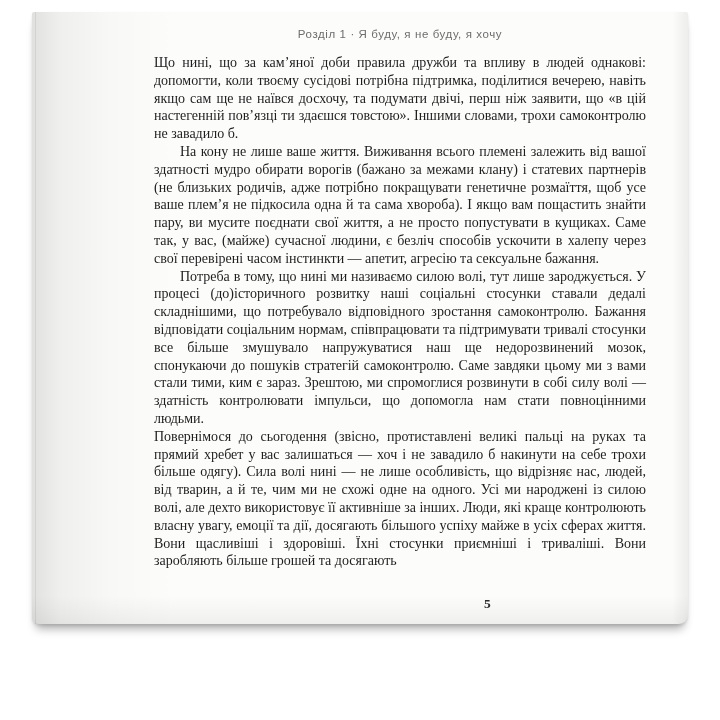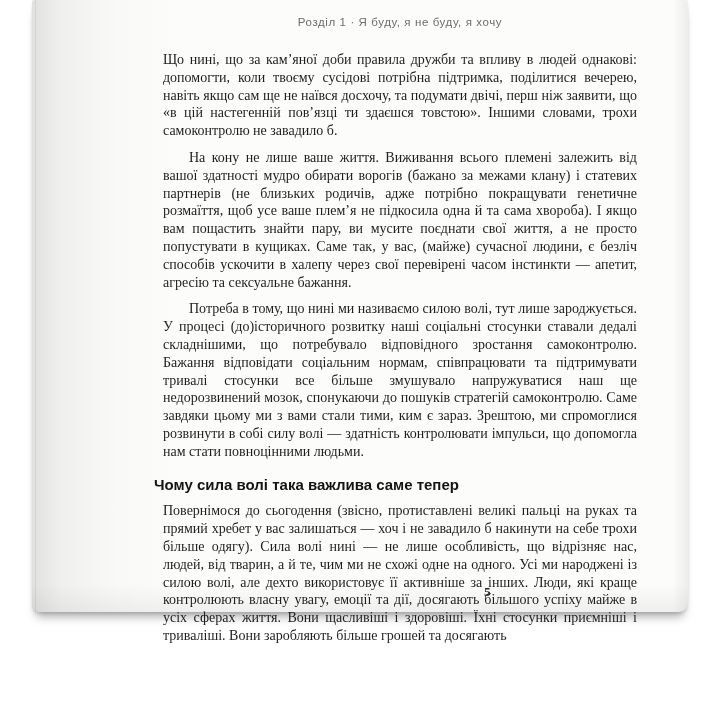--- a/index.html
+++ b/index.html
@@ -13,21 +13,21 @@
   }
   .photo-canvas {
     position: relative;
     width: 720px;
     height: 720px;
     background: #ffffff;
   }
   .book-page {
     position: absolute;
     left: 32px;
-    top: 0;
+    top: 12px;
     width: 656px;
     height: 612px;
     background:
       linear-gradient(to right, rgba(0,0,0,0.11) 0px, rgba(0,0,0,0.05) 28px, rgba(0,0,0,0.015) 80px, rgba(0,0,0,0) 145px),
       linear-gradient(to left, rgba(0,0,0,0.06) 0px, rgba(0,0,0,0) 16px),
       linear-gradient(to top, rgba(0,0,0,0.05) 0px, rgba(0,0,0,0) 28px),
       #fcfcfb;
     border-radius: 2px 2px 9px 7px;
     box-shadow: 0 9px 10px -4px rgba(0,0,0,0.30), 0 2px 3px rgba(0,0,0,0.10);
   }
@@ -54,21 +54,21 @@
     position: absolute;
     left: 122px;
     top: 42px;
     width: 492px;
     color: #1e1e1e;
     font-size: 14px;
     line-height: 17.8px;
     text-align: justify;
   }
   .text-block p {
-    margin: 9px;
+    margin: 0;
   }
   .text-block p.indent {
     text-indent: 26px;
   }
   .section-heading {
     font-family: "Liberation Sans", sans-serif;
     font-weight: 700;
     font-size: 15px;
     color: #141414;
     margin: 15px 0 9px 0;
@@ -89,19 +89,18 @@
 <div class="photo-canvas">
   <div class="book-page">
     <div class="page-edge-line"></div>
 
     <div class="running-header">Розділ 1 · Я буду, я не буду, я хочу</div>
 
     <div class="text-block">
       <p class="no-indent">Що нині, що за кам’яної доби правила дружби та впливу в людей однакові: допомогти, коли твоєму сусідові потрібна підтримка, поділитися вечерею, навіть якщо сам ще не наївся досхочу, та подумати двічі, перш ніж заявити, що «в цій настегенній пов’язці ти здаєшся товстою». Іншими словами, трохи самоконтролю не завадило б.</p>
       <p class="indent">На кону не лише ваше життя. Виживання всього племені залежить від вашої здатності мудро обирати ворогів (бажано за межами клану) і статевих партнерів (не близьких родичів, адже потрібно покращувати генетичне розмаїття, щоб усе ваше плем’я не підкосила одна й та сама хвороба). І якщо вам пощастить знайти пару, ви мусите поєднати свої життя, а не просто попустувати в кущиках. Саме так, у вас, (майже) сучасної людини, є безліч способів ускочити в халепу через свої перевірені часом інстинкти — апетит, агресію та сексуальне бажання.</p>
       <p class="indent">Потреба в тому, що нині ми називаємо силою волі, тут лише зароджується. У процесі (до)історичного розвитку наші соціальні стосунки ставали дедалі складнішими, що потребувало відповідного зростання самоконтролю. Бажання відповідати соціальним нормам, співпрацювати та підтримувати тривалі стосунки все більше змушувало напружуватися наш ще недорозвинений мозок, спонукаючи до пошуків стратегій самоконтролю. Саме завдяки цьому ми з вами стали тими, ким є зараз. Зрештою, ми спромоглися розвинути в собі силу волі — здатність контролювати імпульси, що допомогла нам стати повноцінними людьми.</p>
-      <h2 class="section-heading">Чому сила волі така важлива саме тепер</h2>
       <p class="no-indent">Повернімося до сьогодення (звісно, протиставлені великі пальці на руках та прямий хребет у вас залишаться — хоч і не завадило б накинути на себе трохи більше одягу). Сила волі нині — не лише особливість, що відрізняє нас, людей, від тварин, а й те, чим ми не схожі одне на одного. Усі ми народжені із силою волі, але дехто використовує її активніше за інших. Люди, які краще контролюють власну увагу, емоції та дії, досягають більшого успіху майже в усіх сферах життя. Вони щасливіші і здоровіші. Їхні стосунки приємніші і триваліші. Вони заробляють більше грошей та досягають</p>
     </div>
 
     <div class="page-number">5</div>
   </div>
 </div>
 
 </body></html>

